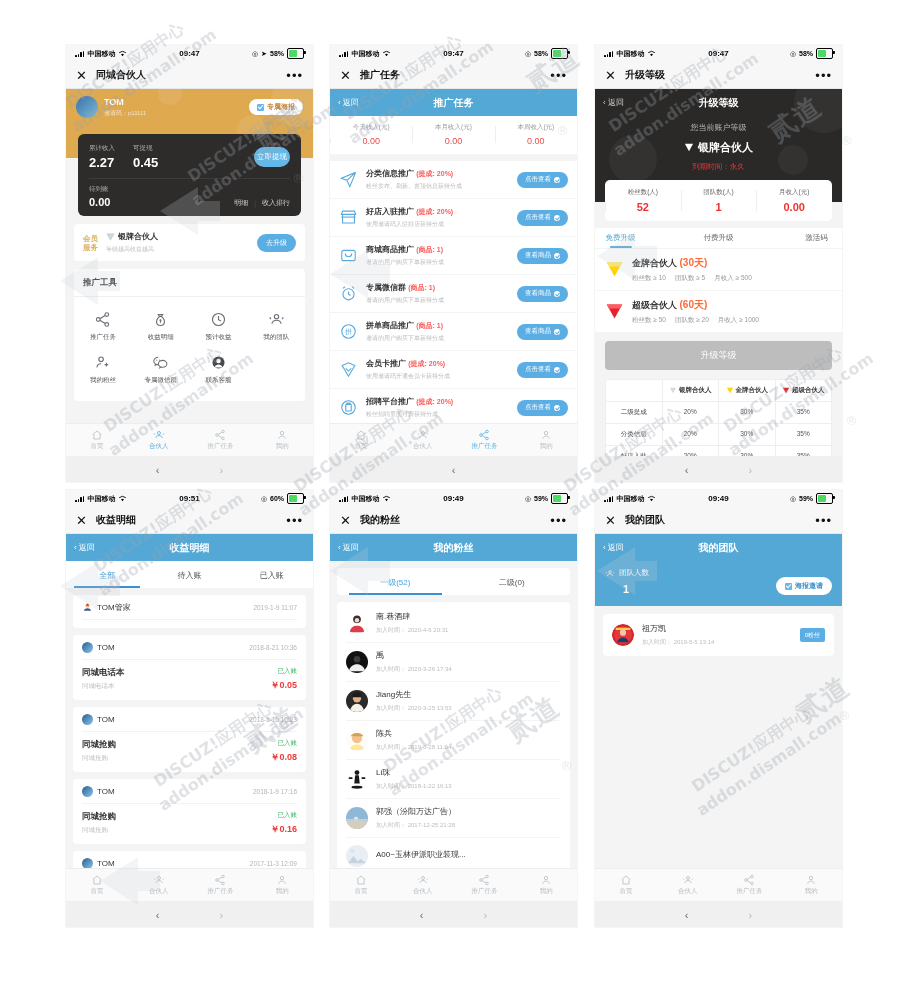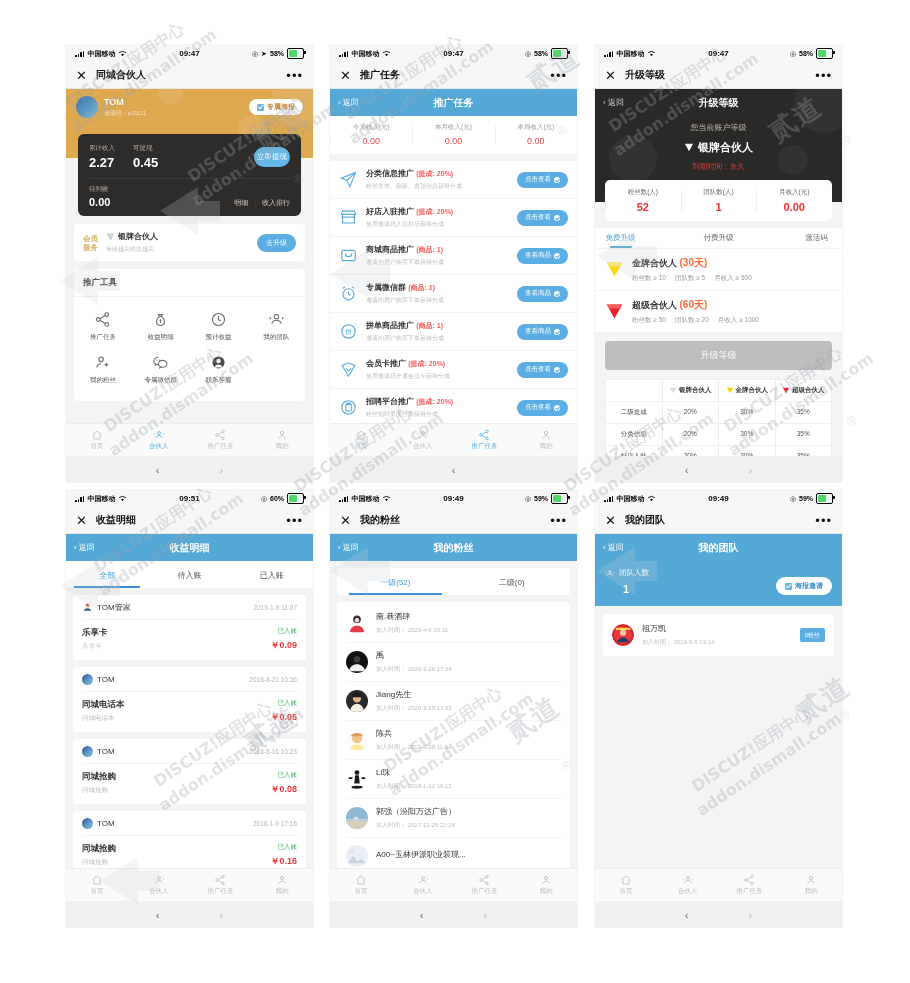--- a/index.html
+++ b/index.html
@@ -762,30 +762,20 @@
         <div class="ih">
           <svg width="11" height="11" viewBox="0 0 24 24">
               <circle cx="12" cy="12" r="11" fill="#fff"></circle>
               <path d="M4 19c1.5-4 4.5-5.5 8-5.5s6.5 1.5 8 5.5z" fill="#3d5a80"></path>
               <circle cx="12" cy="8" r="4" fill="#e9b07a"></circle>
               <path d="M7.5 7.5 12 3l4.5 4.5z" fill="#c0392b"></path>
             </svg>
           <span class="nm">TOM管家</span>
           <span class="dt">2019-1-9 11:07</span>
         </div>
-        <div class="ib">
-          <div>
-              <div class="t1">乐享卡</div>
-            <div class="t2">乐享卡</div>
-            </div>
-          <div class="r">
-              <div class="st">已入账</div>
-            <div class="am">￥0.09</div>
-            </div>
-        </div>
       </div>
       <div class="icard">
         <div class="ih">
           <span class="mini-av"></span>
           <span class="nm">TOM</span>
           <span class="dt">2018-8-21 10:36</span>
         </div>
         <div class="ib">
           <div>
               <div class="t1">同城电话本</div>

